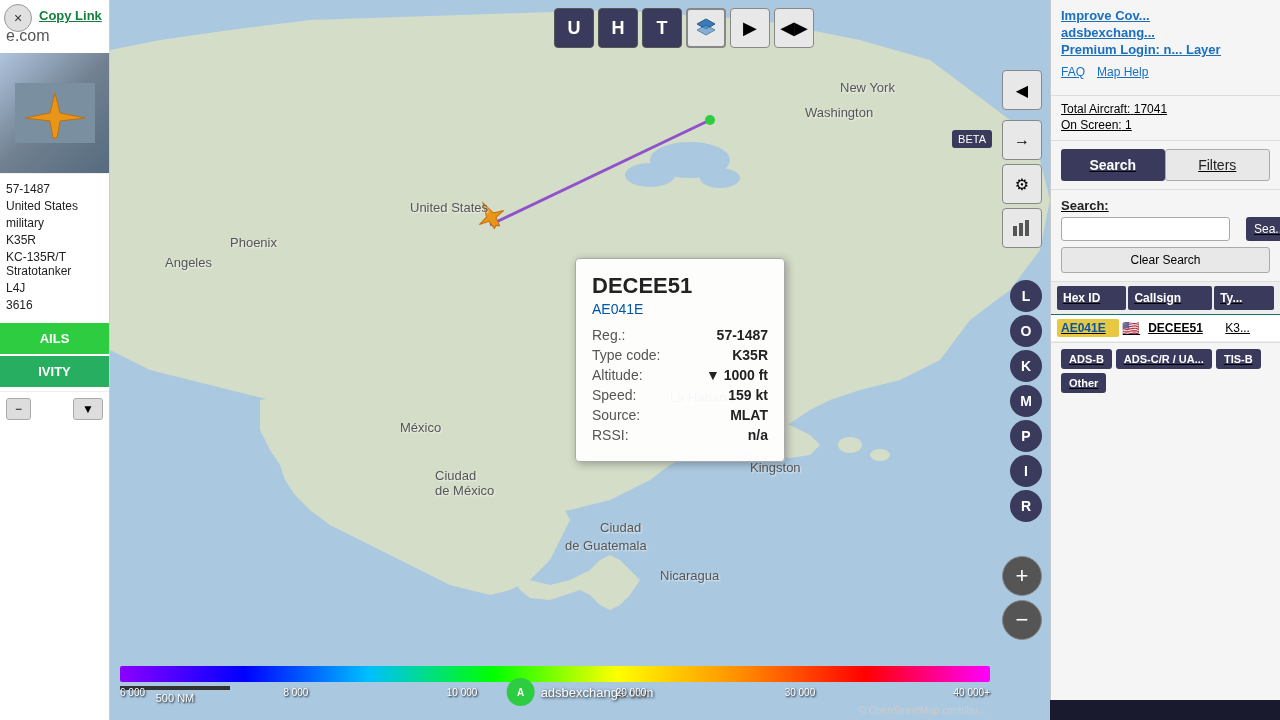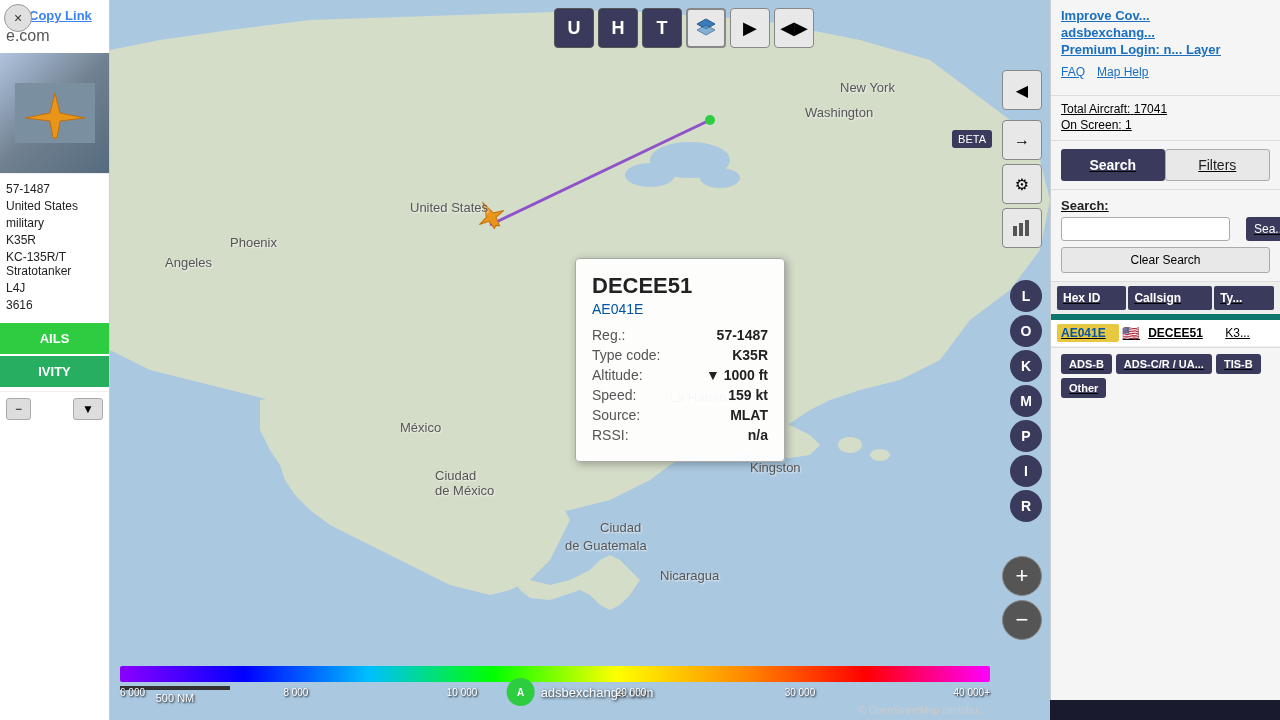--- a/index.html
+++ b/index.html
@@ -29,23 +29,23 @@
       display: flex;
       align-items: center;
       justify-content: center;
       font-size: 14px;
       cursor: pointer;
       color: #333;
       z-index: 20;
     }
 
     .left-link {
-      padding: 8px 6px 4px 29px;
+      padding: 8px 6px 4px 39px;
       font-size: 13px;
-      color: #3b82f6;
+      color: #15803d;
       text-decoration: underline;
       cursor: pointer;
       font-weight: bold;
     }
 
     .left-domain {
       padding: 0 6px 8px 6px;
       font-size: 16px;
       color: #555;
     }
@@ -528,21 +528,21 @@
       padding: 4px 10px;
       font-size: 12px;
       cursor: pointer;
     }
 
     .right-table-header {
       display: flex;
       gap: 2px;
       padding: 4px 6px;
       background: #eee;
-      border-bottom: 6px solid #0f766e;
+      border-bottom: 1px solid #0f766e;
     }
     .th-cell {
       background: #3a3a5c;
       color: #fff;
       font-size: 12px;
       font-weight: bold;
       padding: 5px 6px;
       border-radius: 2px;
       cursor: pointer;
     }

